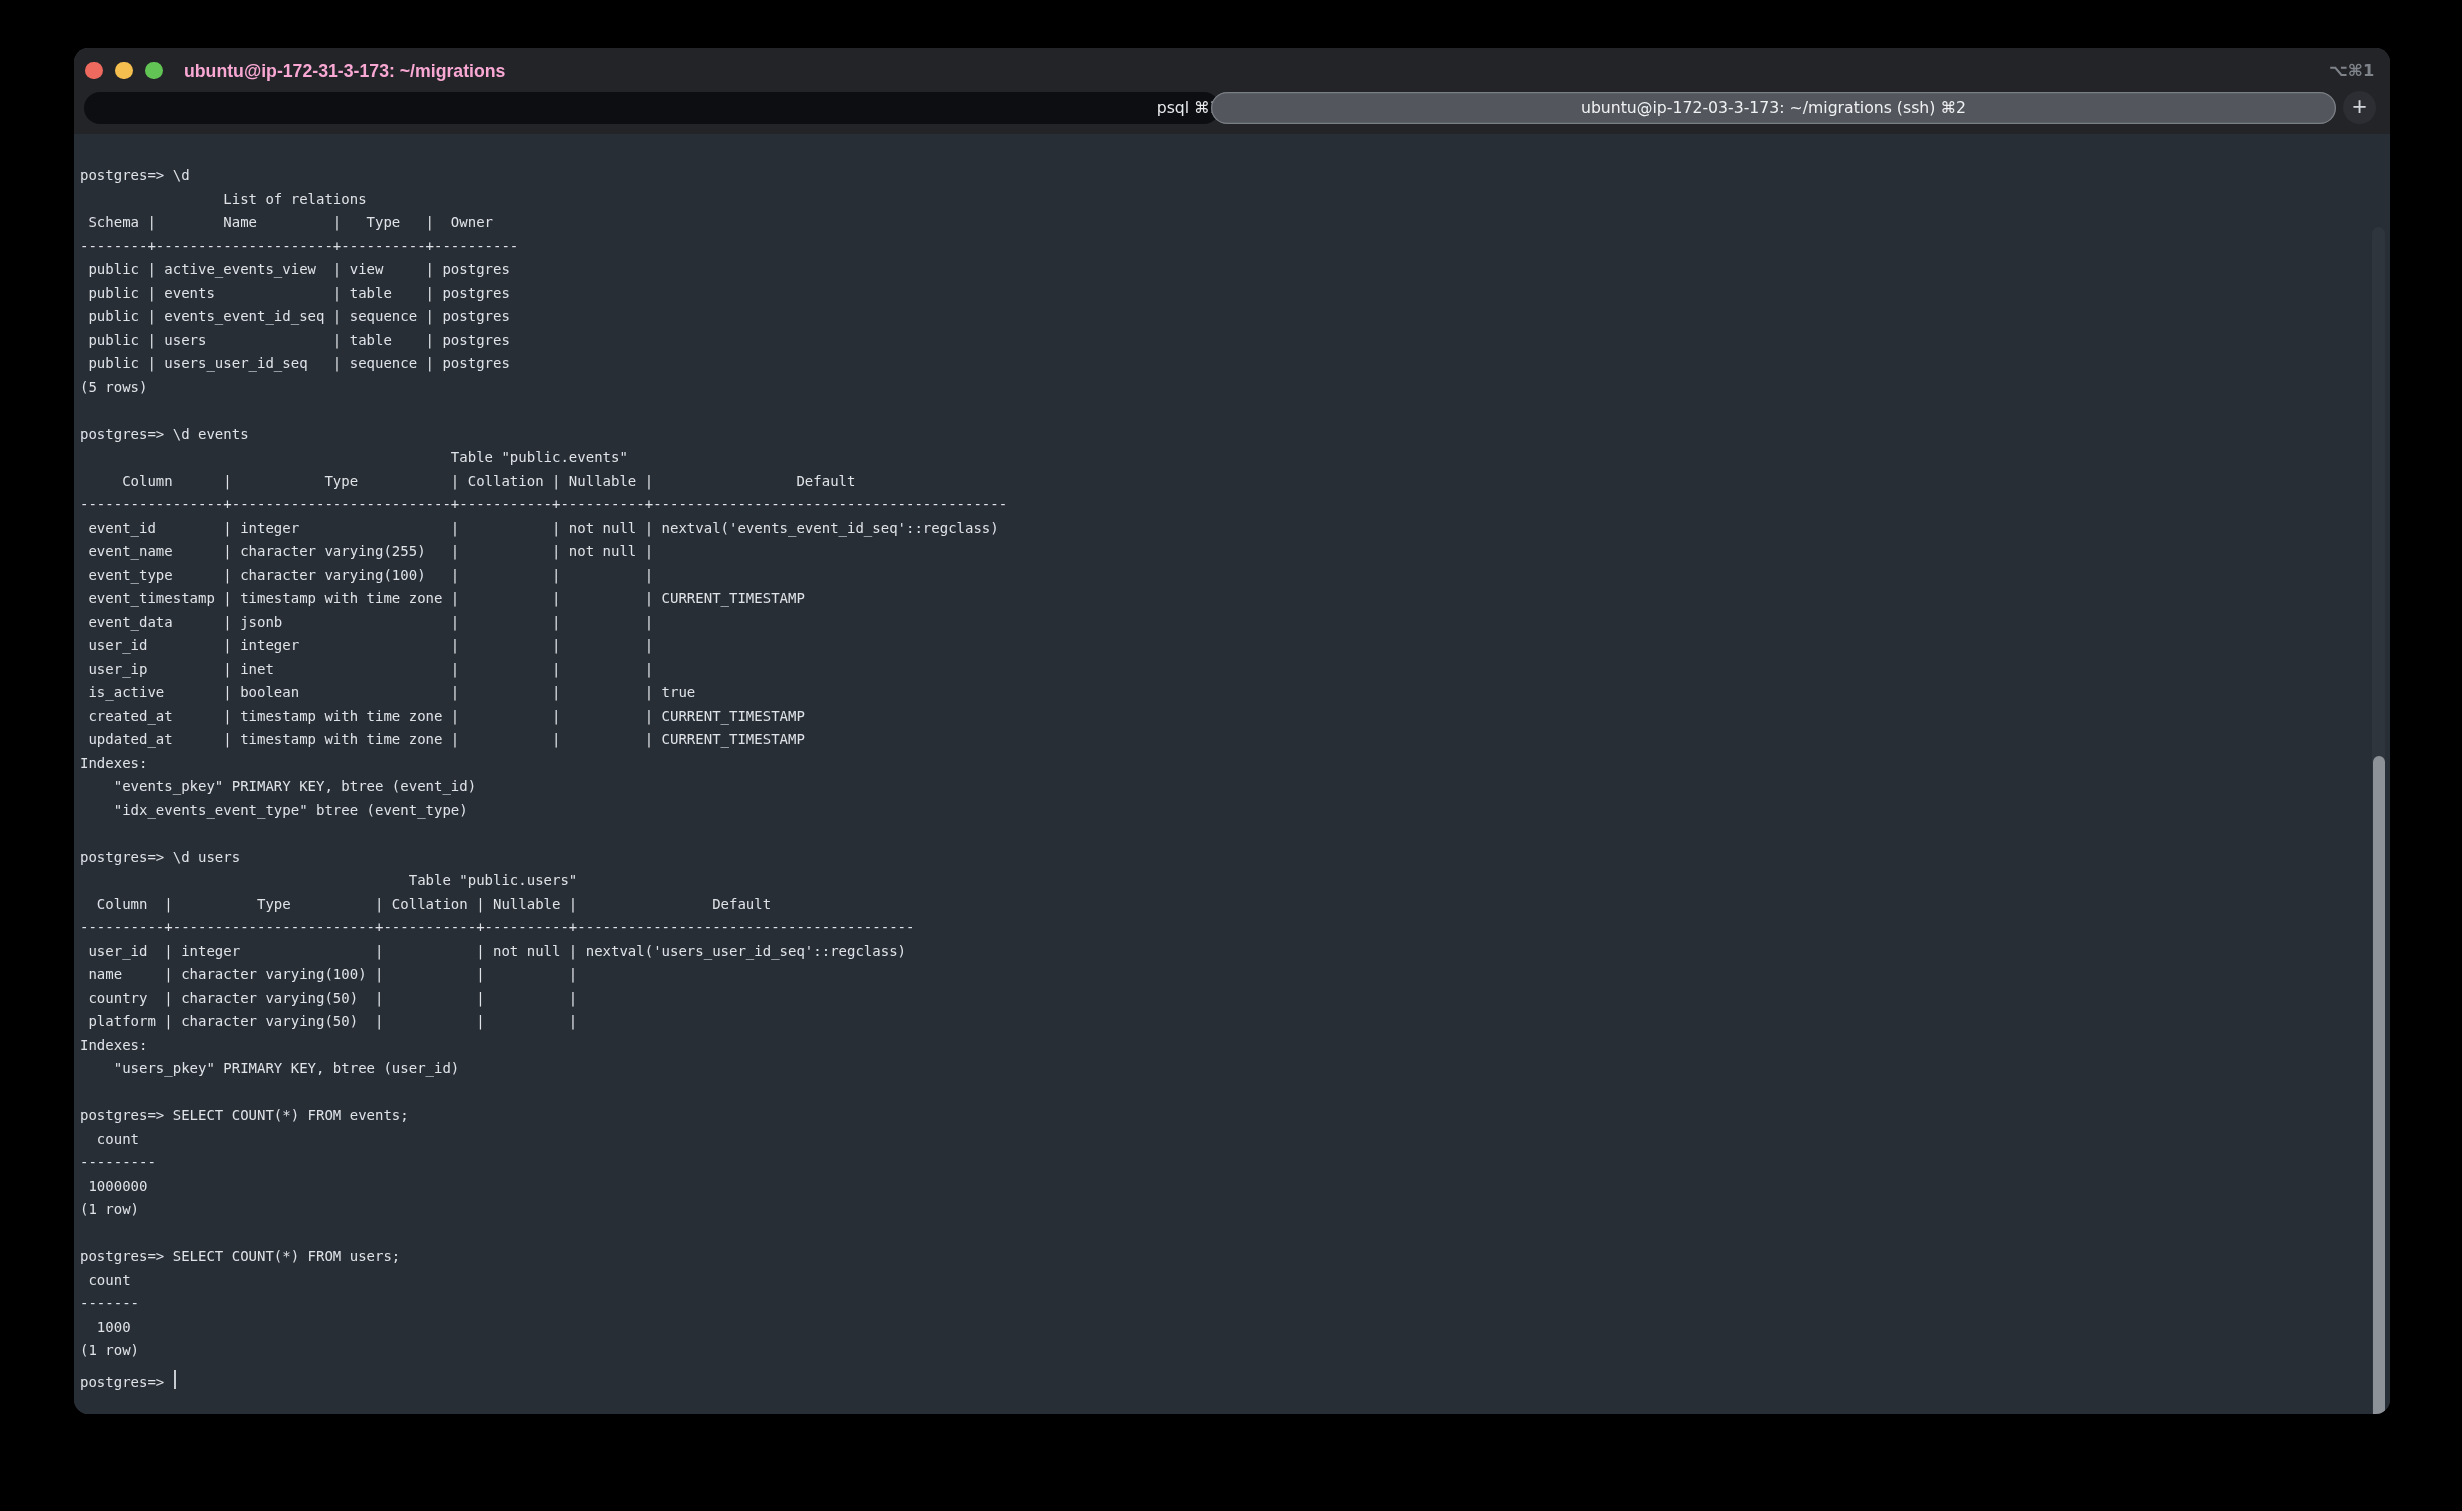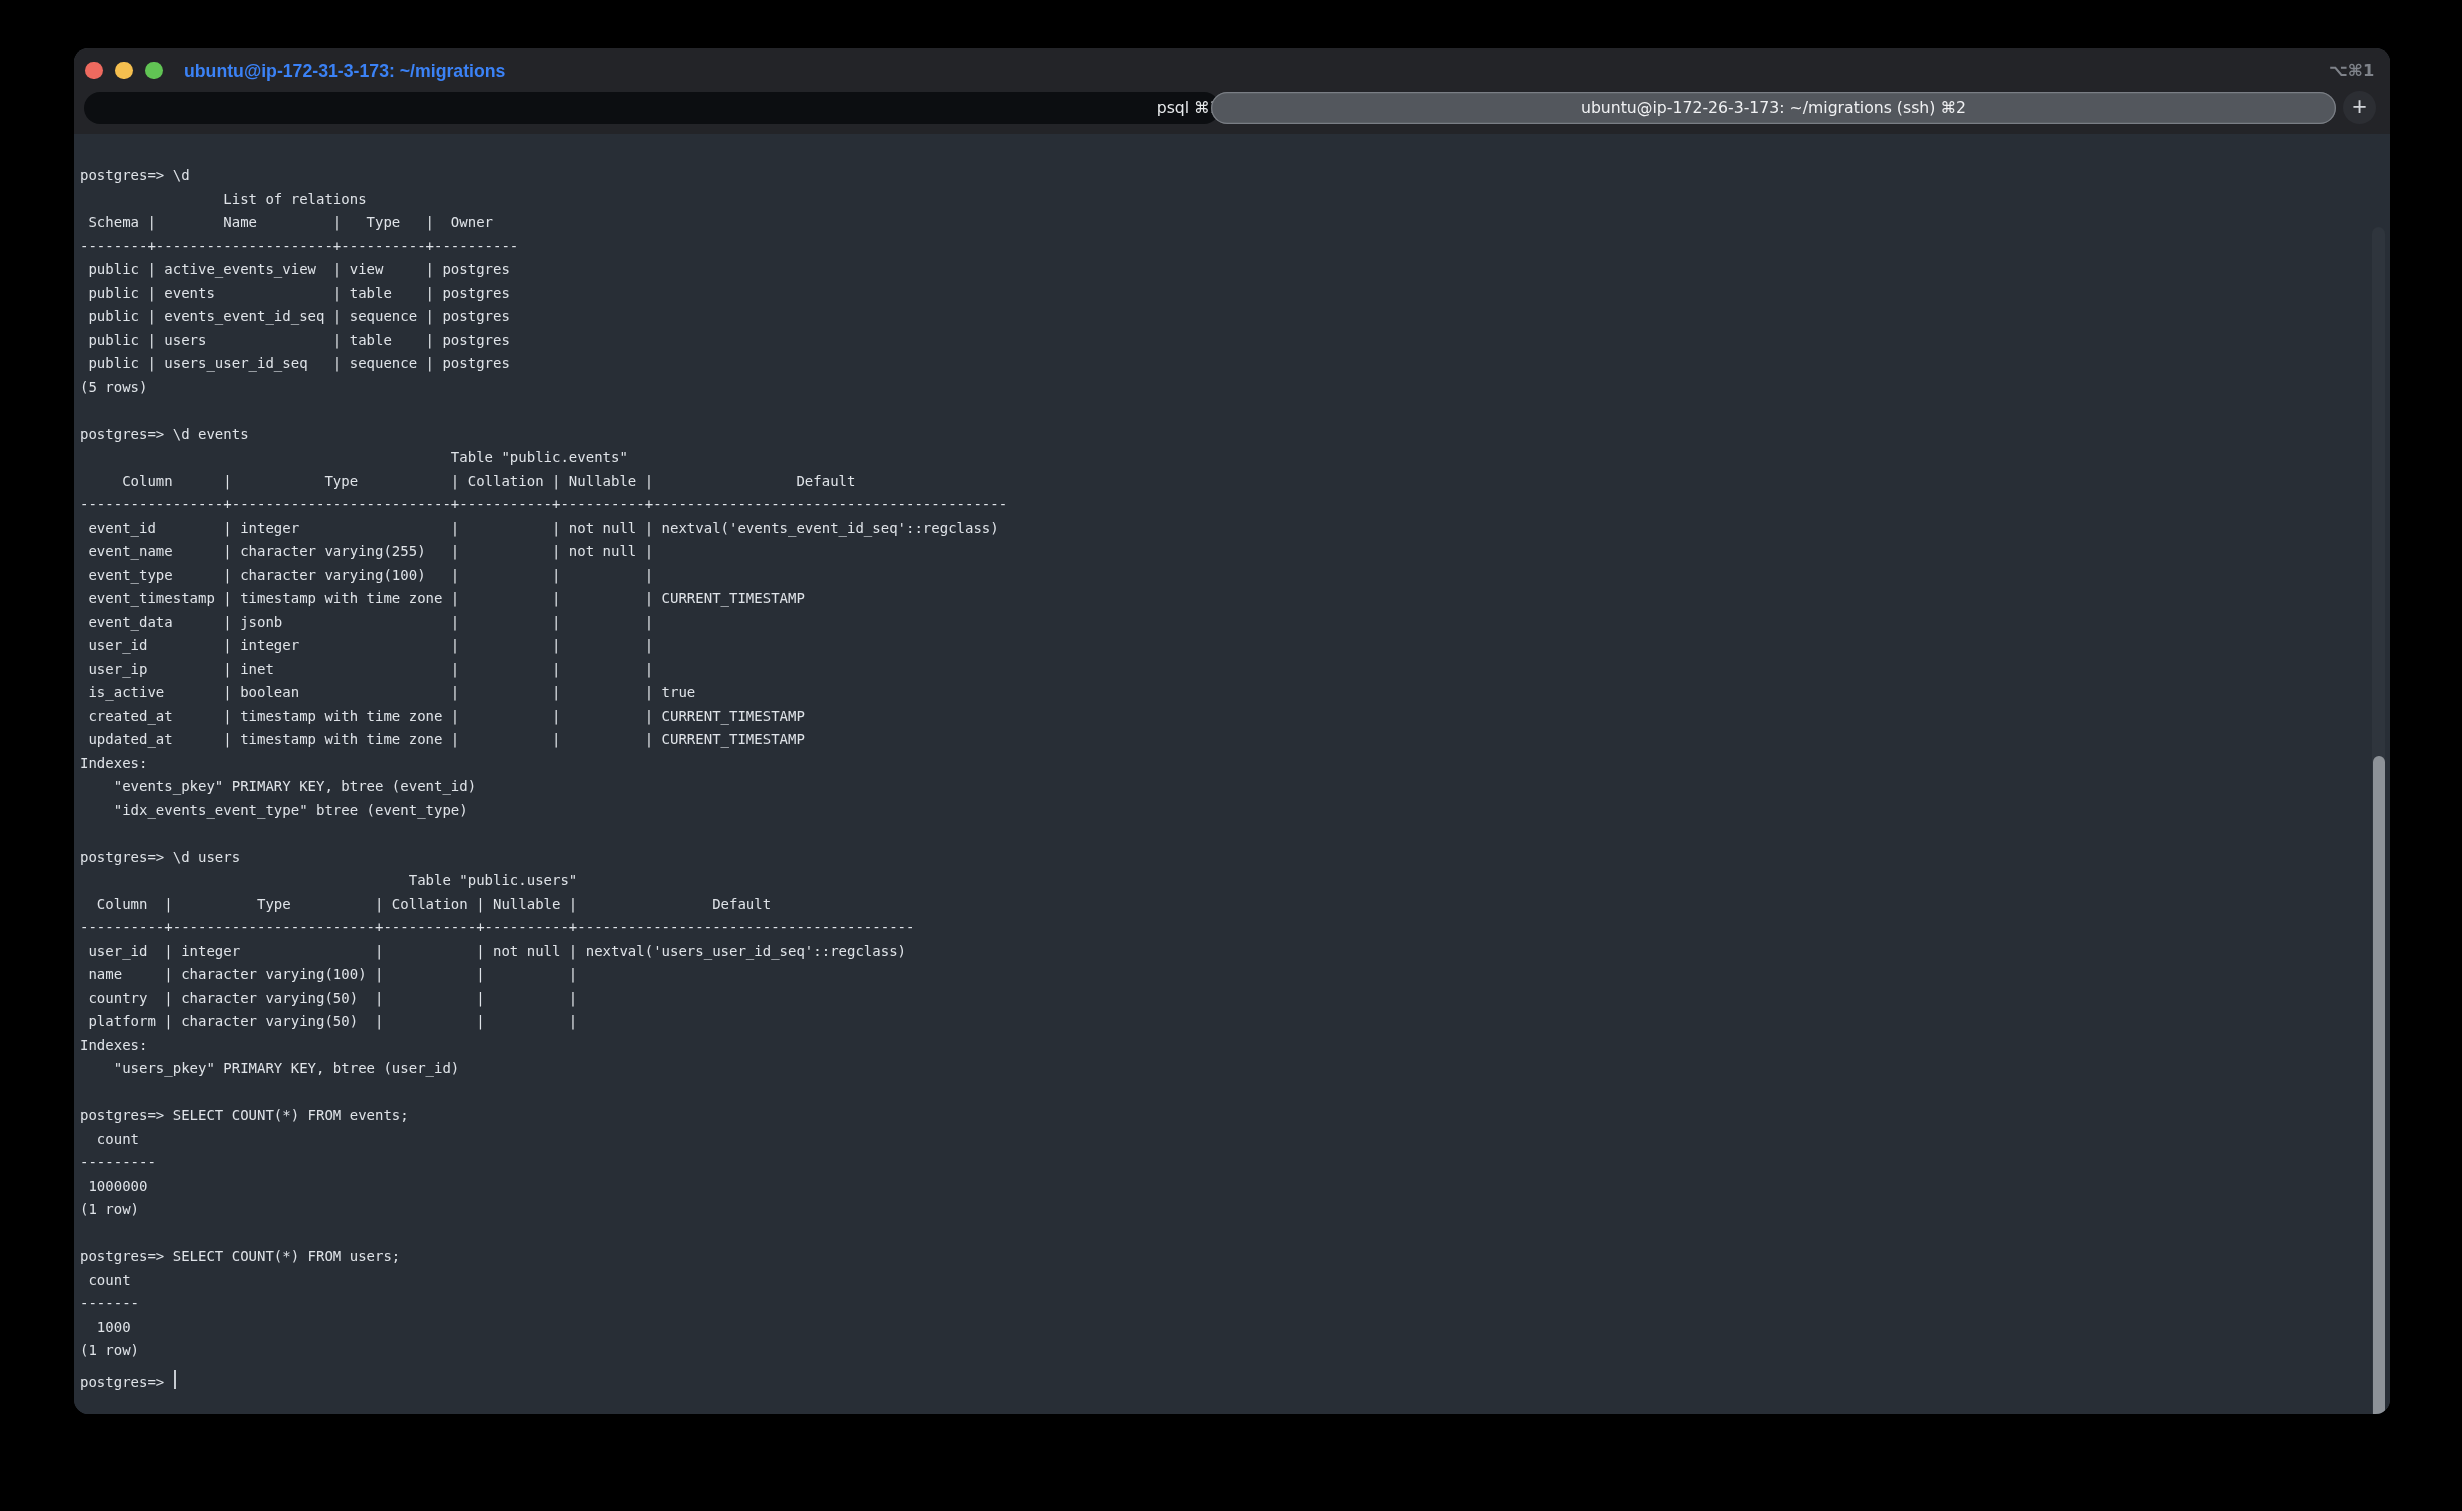--- a/index.html
+++ b/index.html
@@ -24,21 +24,21 @@
     position:absolute; top:0; left:0; right:0; height:86px;
     background:#232428;
   }
   .traffic { position:absolute; top:13.7px; width:17.7px; height:17.7px; border-radius:50%; }
   .traffic.red    { left:11px;  background:#ee6a5f; }
   .traffic.yellow { left:41px;  background:#f5bf4f; }
   .traffic.green  { left:71px; background:#61c454; }
 
   .win-title {
     position:absolute; left:110px; top:0; height:46px; line-height:46px;
-    font-size:17.7px; font-weight:bold; color:#3b82f6; white-space:nowrap;
+    font-size:17.7px; font-weight:bold; color:#f9a8d4; white-space:nowrap;
   }
   .win-shortcut {
     position:absolute; right:15.7px; top:0; height:46px; line-height:46px;
     font-size:16.3px; font-weight:bold; color:#7f838a;
     font-family:"DejaVu Sans", sans-serif;
   }
 
   .tab {
     position:absolute; top:44px; height:32px;
     border-radius:16.3px;
@@ -105,21 +105,21 @@
 
     <span class="win-title">ubuntu@ip-172-31-3-173: ~/migrations</span>
 
     <span class="win-shortcut">⌥⌘1</span>
 
     <div class="tab active">
       <span class="cmd">psql ⌘1</span>
     </div>
 
     <div class="tab inactive">
-      <span class="cmd">ubuntu@ip-172-26-3-173: ~/migrations (ssh) ⌘2</span>
+      <span class="cmd">ubuntu@ip-172-03-3-173: ~/migrations (ssh) ⌘2</span>
     </div>
 
     <div class="plus-btn">+</div>
   </div>
 
   <div class="content">
     <div class="term">
       <pre>postgres=&gt; \d
                  List of relations
  Schema |        Name         |   Type   |  Owner

